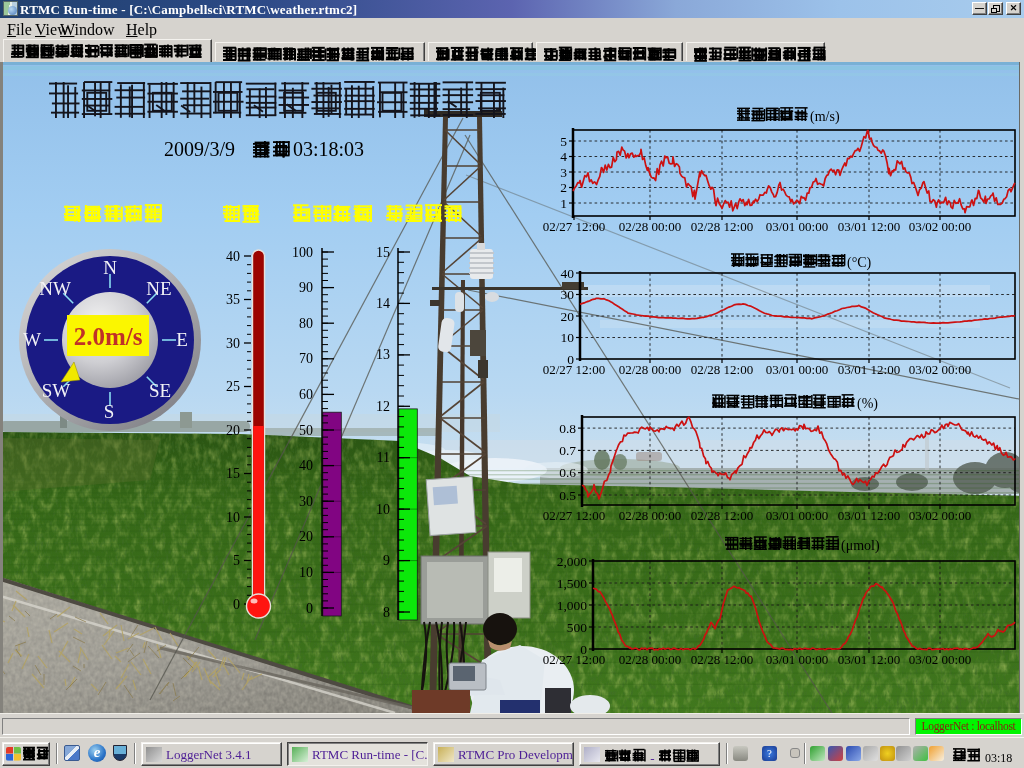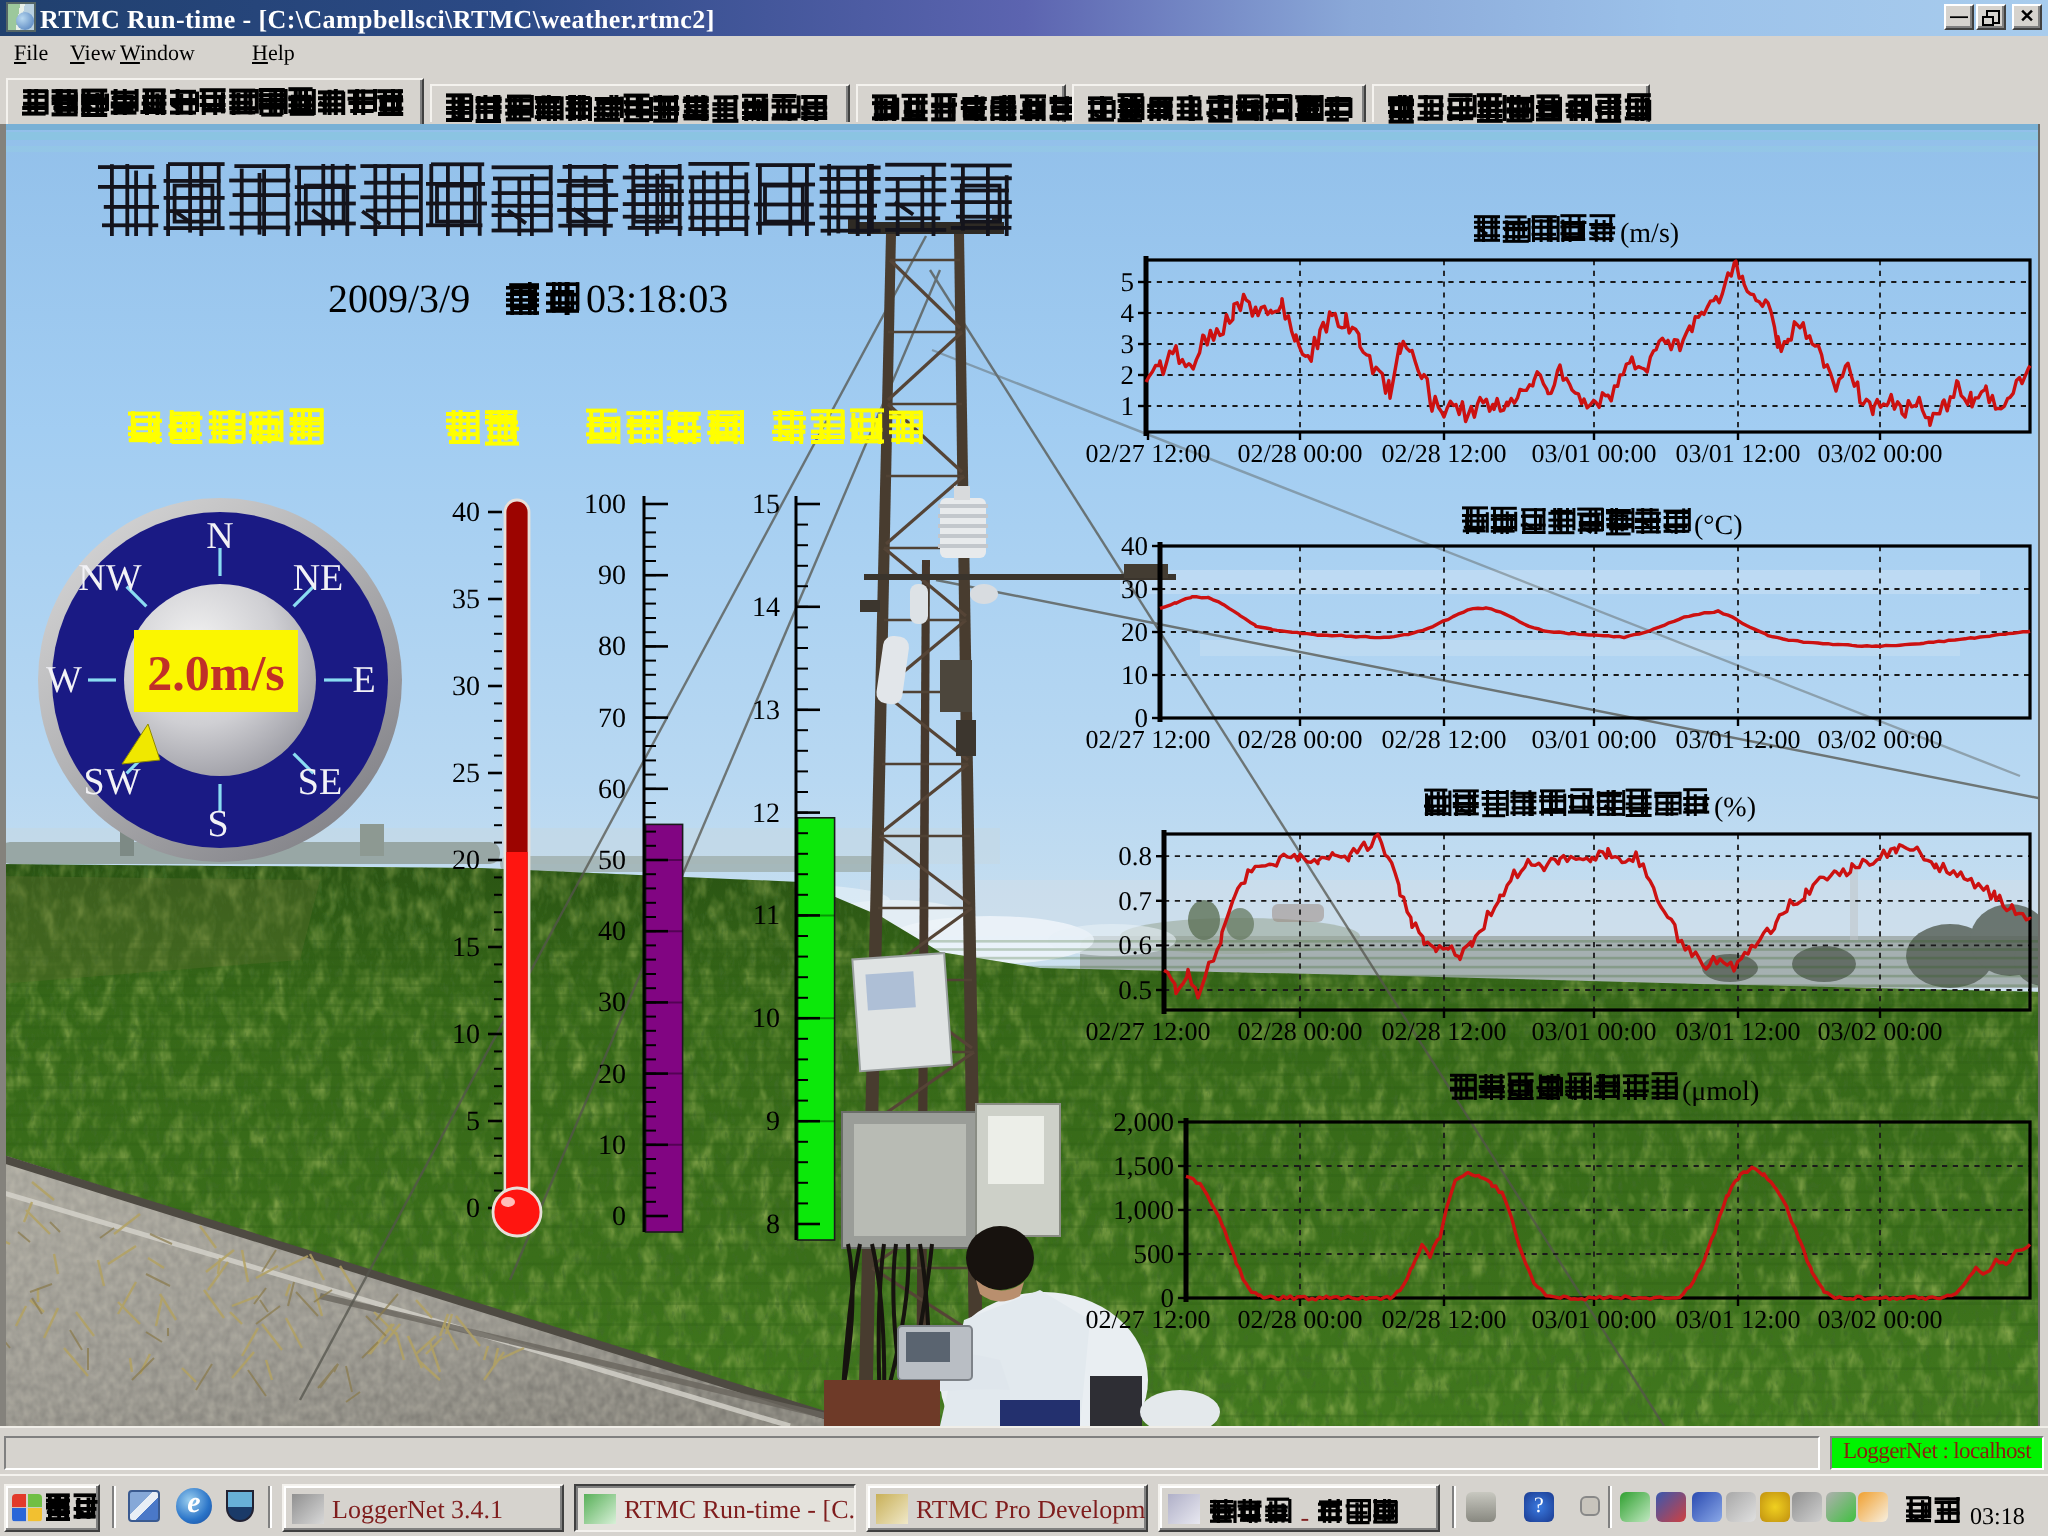--- a/index.html
+++ b/index.html
@@ -8,21 +8,21 @@
   color:#fff; }
 #titlebar .txt { position:absolute; left:20px; top:2px; font-size:13px; font-weight:bold; letter-spacing:0.2px; }
 #appico { position:absolute; left:3px; top:1px; width:15px; height:15px;
   background:linear-gradient(100deg,#9cc89c 0 40%,#e8f0e8 40% 55%,#b8d0e0 55%); border:1px solid #566; }
 #appico:after { content:""; position:absolute; right:0px; bottom:0px; width:9px; height:9px; border-radius:50%;
   background:radial-gradient(circle at 35% 35%,#b8d8f0,#4878b8); }
 .wbtn { position:absolute; top:2px; width:15px; height:13px; background:#d6d3ce;
   border:1px solid; border-color:#fff #404040 #404040 #fff; box-shadow:inset -1px -1px 0 #808080;
   font-family:"Liberation Sans"; font-size:9px; font-weight:bold; color:#000; text-align:center; line-height:11px; }
 #menubar { position:absolute; left:0; top:18px; width:1024px; height:20px; background:#d6d3ce;
-  font-size:11px; color:#000; }
+  font-size:16px; color:#000; }
 #menubar span { position:absolute; top:3px; }
 #menubar u { text-decoration:underline; }
 #tabbar { position:absolute; left:0; top:38px; width:1024px; height:24px; background:#d6d3ce; }
 .tab { position:absolute; background:#d6d3ce; border:1px solid; border-color:#f4f2ee #404040 #d6d3ce #f4f2ee;
   border-bottom:none; box-shadow:inset -1px 0 0 #808080; }
 .tab.act { z-index:3; }
 .tabtxt { position:absolute; left:6px; top:3px; white-space:nowrap; }
 #content { position:absolute; left:0; top:62px; width:1024px; height:651px; }
 #eL { position:absolute; left:0; top:62px; width:3px; height:651px; background:#84827c; }
 #eR { position:absolute; left:1019px; top:62px; width:5px; height:651px; background:linear-gradient(90deg,#6a6a66 0 1px,#d6d3ce 1px); }
@@ -32,21 +32,21 @@
   border:1px solid; border-color:#808080 #fff #fff #808080; }
 #conn { position:absolute; left:915px; top:4px; width:107px; height:17px; background:#00f400;
   border:1px solid; border-color:#808080 #fff #fff #808080;
   font-size:11.5px; color:#8c1c10; text-align:center; line-height:15px; letter-spacing:-0.3px; }
 #taskbar { position:absolute; left:0; top:737px; width:1024px; height:31px; background:#d6d3ce;
   border-top:1px solid #f4f2ee; }
 .raised { background:#d6d3ce; border:1px solid; border-color:#f4f2ee #404040 #404040 #f4f2ee;
   box-shadow:inset -1px -1px 0 #808080, inset 1px 1px 0 #fff; }
 .sunk { border:1px solid; border-color:#404040 #f4f2ee #f4f2ee #404040;
   box-shadow:inset 1px 1px 0 #808080; background:#e4e2dc; }
-.tbtn { position:absolute; top:4px; height:24px; font-size:13px; color:#7f1d1d; white-space:nowrap; overflow:hidden; }
+.tbtn { position:absolute; top:4px; height:24px; font-size:13px; color:#4c1d95; white-space:nowrap; overflow:hidden; }
 .tbtn .lbl { position:absolute; left:24px; top:4px; }
 .tbtn .ico { position:absolute; left:4px; top:4px; width:16px; height:15px; }
 .sep { position:absolute; top:5px; width:2px; height:21px; border-left:1px solid #808080; border-right:1px solid #fff; }
 #clock { position:absolute; left:952px; top:9px; font-size:12px; color:#000; }
 .tray { position:absolute; top:8px; width:15px; height:15px; border-radius:3px; }
 </style></head>
 <body>
 <div id="scr">
 <div id="titlebar">
  <div id="appico"></div>

